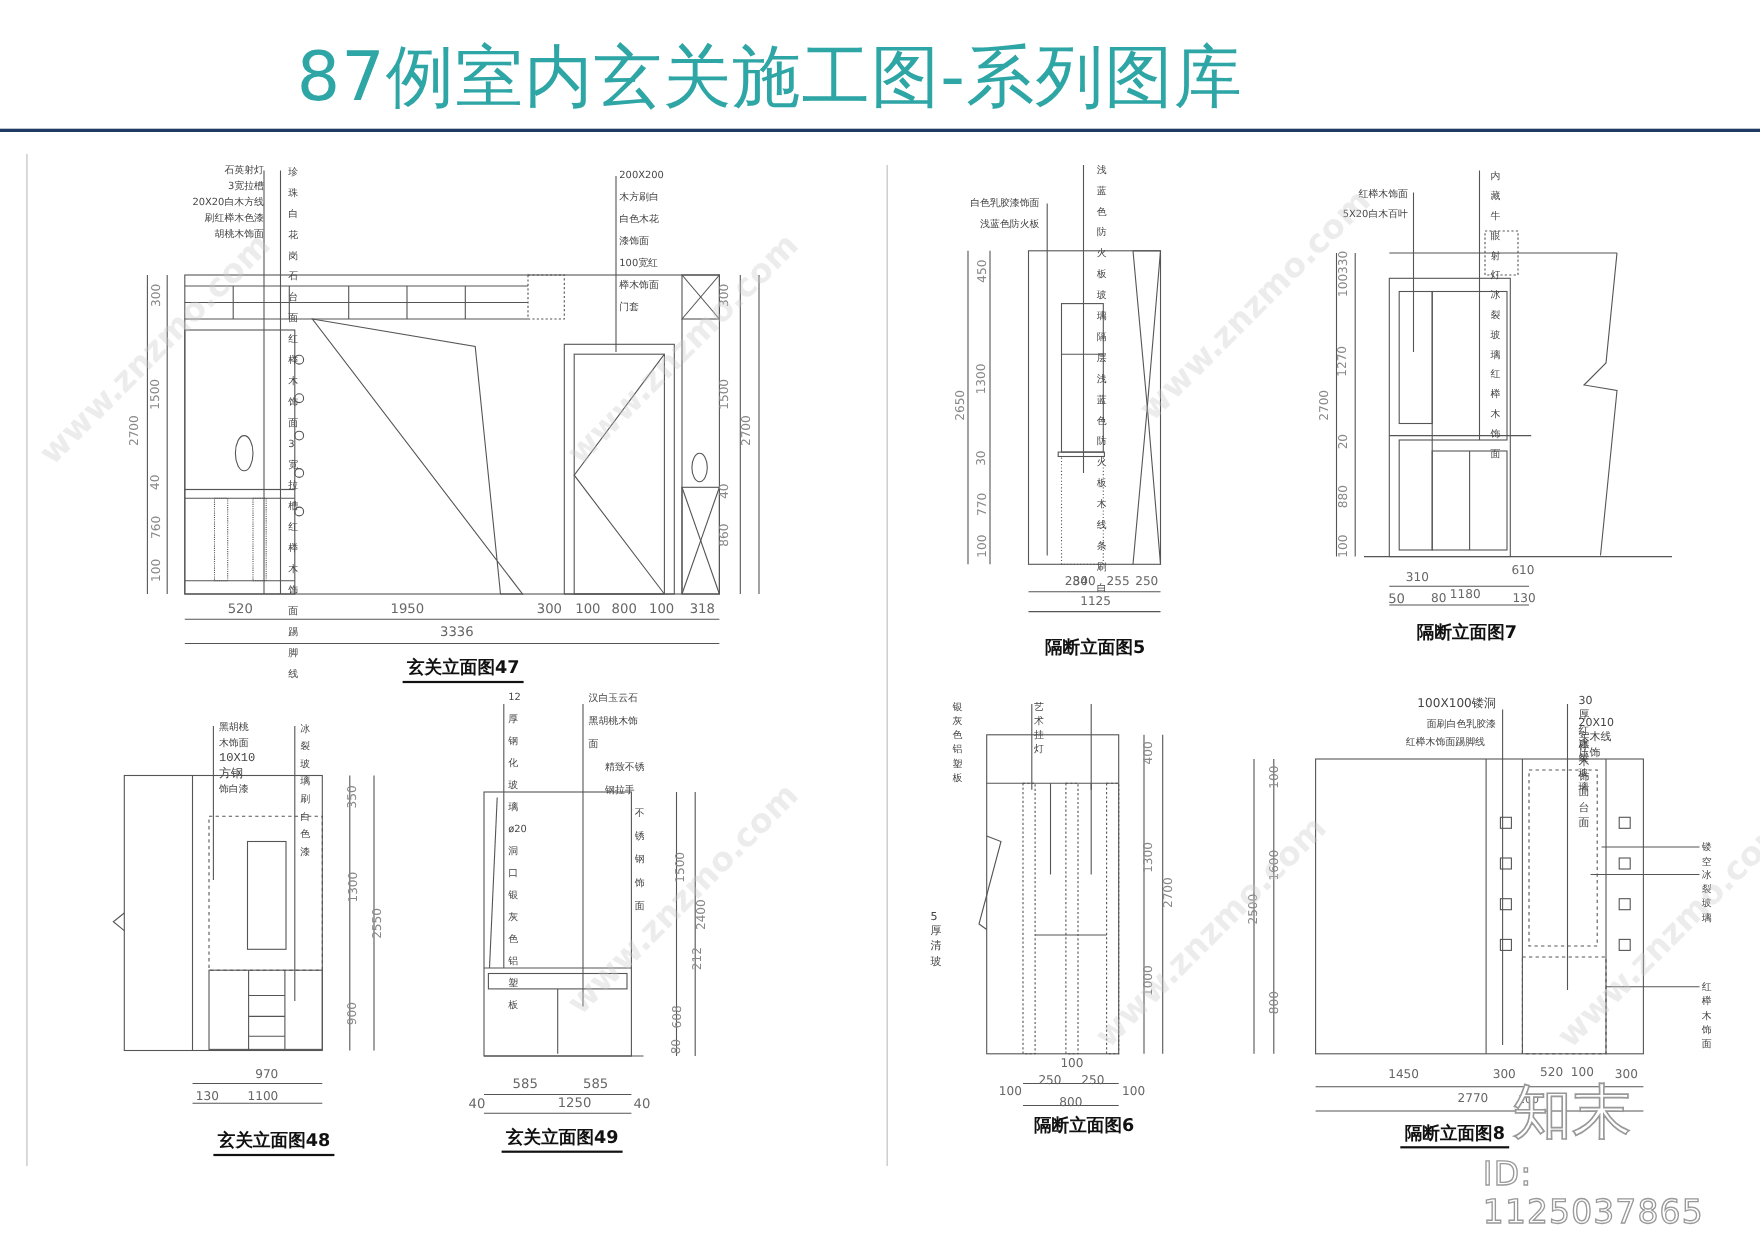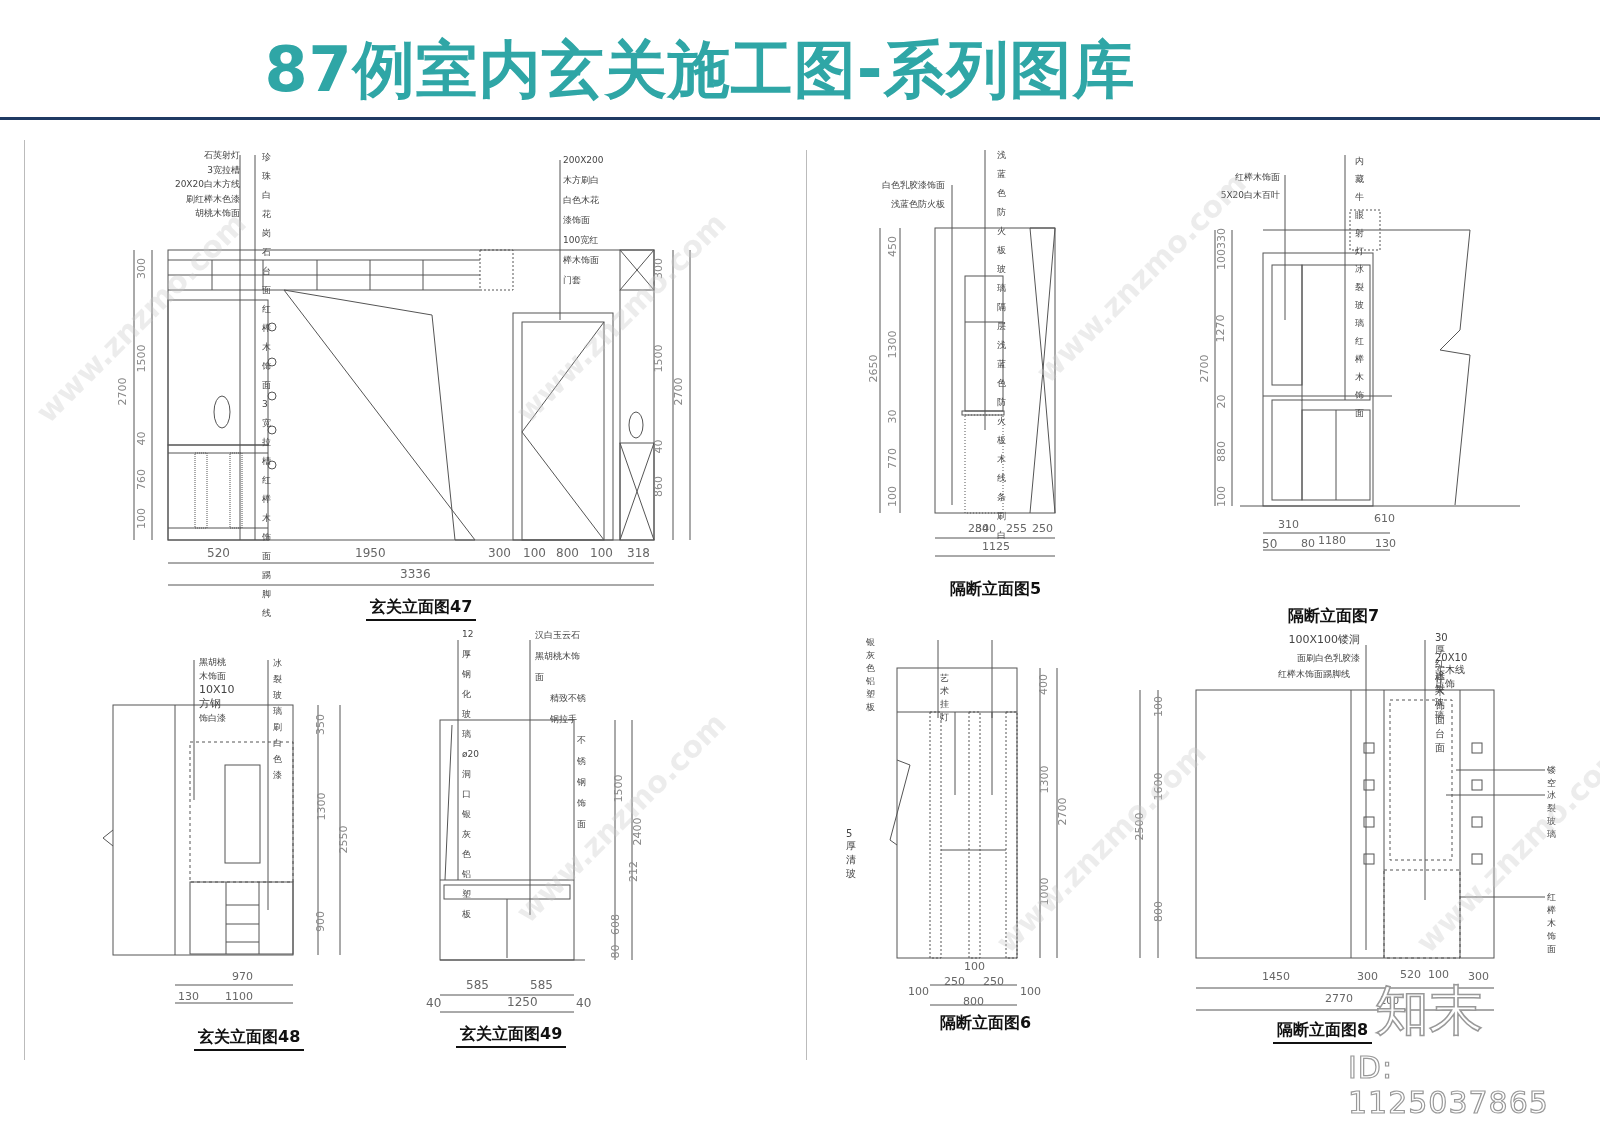--- a/index.html
+++ b/index.html
@@ -1,17 +1,17 @@
 <!DOCTYPE html>
 <html><head>
 <meta charset="utf-8">
 <style>
   html,body{margin:0;padding:0;background:#ffffff;}
   body{width:1600px;height:1131px;position:relative;overflow:hidden;font-family:"DejaVu Sans","Liberation Sans",sans-serif;color:#333;}
-  .title{position:absolute;left:0;top:28px;width:1400px;text-align:center;font-size:62px;font-weight:bold;color:#2fa6a6;letter-spacing:1px;font-family:"DejaVu Sans",sans-serif;}
+  .title{position:absolute;left:0;top:28px;width:1400px;text-align:center;font-size:62px;font-weight:normal;color:#2fa6a6;letter-spacing:1px;font-family:"DejaVu Sans",sans-serif;}
   .title-rule{position:absolute;left:0;top:117px;width:1600px;height:3px;background:#1f3a63;}
   .vline{position:absolute;width:1px;background:#bbb;}
   svg.draw{position:absolute;left:0;top:0;}
   .caption{position:absolute;font-size:16px;font-weight:bold;color:#111;border-bottom:2px solid #111;padding:0 4px 1px 4px;font-family:"DejaVu Sans",sans-serif;}
   .wm{position:absolute;color:rgba(200,200,200,0.35);font-size:30px;font-weight:bold;transform:rotate(-45deg);white-space:nowrap;pointer-events:none;font-family:"DejaVu Sans",sans-serif;}
   .brand{position:absolute;left:1375px;top:975px;font-size:54px;color:#fff;-webkit-text-stroke:1.5px #999;font-family:"DejaVu Sans",sans-serif;}
   .idtxt{position:absolute;left:1348px;top:1050px;font-size:30px;color:#fff;-webkit-text-stroke:1.2px #999;font-family:"DejaVu Sans",sans-serif;letter-spacing:1px;}
 </style>
 </head>
 <body>
@@ -277,26 +277,26 @@
   <div style="position:absolute;left:1214px;top:395px;font-size:11px;color:#888;transform:rotate(-90deg);">20</div>
   <div style="position:absolute;left:1211px;top:445px;font-size:11px;color:#888;transform:rotate(-90deg);">880</div>
   <div style="position:absolute;left:1211px;top:490px;font-size:11px;color:#888;transform:rotate(-90deg);">100</div>
   <div style="position:absolute;left:1278px;top:518px;font-size:11px;color:#666;">310</div>
   <div style="position:absolute;left:1334px;top:512px;font-size:11px;color:#666;margin-left:40px;">610</div>
   <div style="position:absolute;left:1262px;top:537px;font-size:12px;color:#666;">50</div>
   <div style="position:absolute;left:1301px;top:537px;font-size:11px;color:#666;">80</div>
   <div style="position:absolute;left:1318px;top:534px;font-size:11px;color:#666;">1180</div>
   <div style="position:absolute;left:1375px;top:537px;font-size:11px;color:#666;">130</div>
 </div>
-<div class="caption" style="left:1284px;top:565px;border-bottom:none;margin-top:41px;">隔断立面图7</div>
+<div class="caption" style="left:1284px;top:565px;border-bottom:none;">隔断立面图7</div>
 
 <div style="position:absolute;left:0;top:0;">
   <div style="position:absolute;left:199px;top:655px;font-size:9px;line-height:14px;color:#444;">
     <div>黑胡桃木饰面</div>
-    <div style="font-size:11px;">10X10方钢</div>
+    <div style="font-size:11px;font-family:Liberation Mono, monospace;">10X10方钢</div>
     <div>饰白漆</div>
   </div>
   <div style="position:absolute;left:273px;top:655px;font-size:9px;line-height:16px;color:#444;">
     <div>冰裂玻璃</div>
     <div>刷白色漆</div>
   </div>
   <div style="position:absolute;left:310px;top:718px;font-size:11px;color:#888;transform:rotate(-90deg);">350</div>
   <div style="position:absolute;left:307px;top:800px;font-size:11px;color:#888;transform:rotate(-90deg);">1300</div>
   <div style="position:absolute;left:329px;top:833px;font-size:11px;color:#888;transform:rotate(-90deg);">2550</div>
   <div style="position:absolute;left:310px;top:915px;font-size:11px;color:#888;transform:rotate(-90deg);">900</div>
@@ -326,21 +326,21 @@
   <div style="position:absolute;left:466px;top:978px;font-size:12px;color:#666;">585</div>
   <div style="position:absolute;left:530px;top:978px;font-size:12px;color:#666;">585</div>
   <div style="position:absolute;left:426px;top:996px;font-size:12px;color:#666;">40</div>
   <div style="position:absolute;left:495px;top:995px;font-size:12px;color:#666;margin-left:12px;">1250</div>
   <div style="position:absolute;left:576px;top:996px;font-size:12px;color:#666;">40</div>
 </div>
 <div class="caption" style="left:456px;top:1024px;">玄关立面图49</div>
 
 <div style="position:absolute;left:0;top:0;">
   <div style="position:absolute;left:866px;top:636px;font-size:9px;color:#444;">银灰色铝塑板</div>
-  <div style="position:absolute;left:940px;top:636px;font-size:9px;color:#444;margin-top:36px;">艺术挂灯</div>
+  <div style="position:absolute;left:940px;top:636px;font-size:9px;color:#444;">艺术挂灯</div>
   <div style="position:absolute;left:846px;top:828px;font-size:10px;color:#444;">5厚清玻</div>
   <div style="position:absolute;left:1033px;top:678px;font-size:11px;color:#888;transform:rotate(-90deg);">400</div>
   <div style="position:absolute;left:1030px;top:773px;font-size:11px;color:#888;transform:rotate(-90deg);">1300</div>
   <div style="position:absolute;left:1048px;top:805px;font-size:11px;color:#888;transform:rotate(-90deg);">2700</div>
   <div style="position:absolute;left:1030px;top:885px;font-size:11px;color:#888;transform:rotate(-90deg);">1000</div>
   <div style="position:absolute;left:908px;top:985px;font-size:11px;color:#666;">100</div>
   <div style="position:absolute;left:944px;top:975px;font-size:11px;color:#666;">250</div>
   <div style="position:absolute;left:964px;top:960px;font-size:11px;color:#666;">100</div>
   <div style="position:absolute;left:983px;top:975px;font-size:11px;color:#666;">250</div>
   <div style="position:absolute;left:1020px;top:985px;font-size:11px;color:#666;">100</div>

